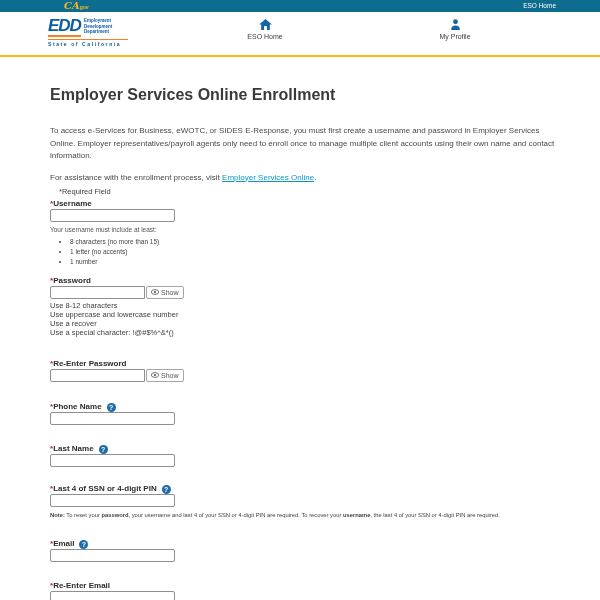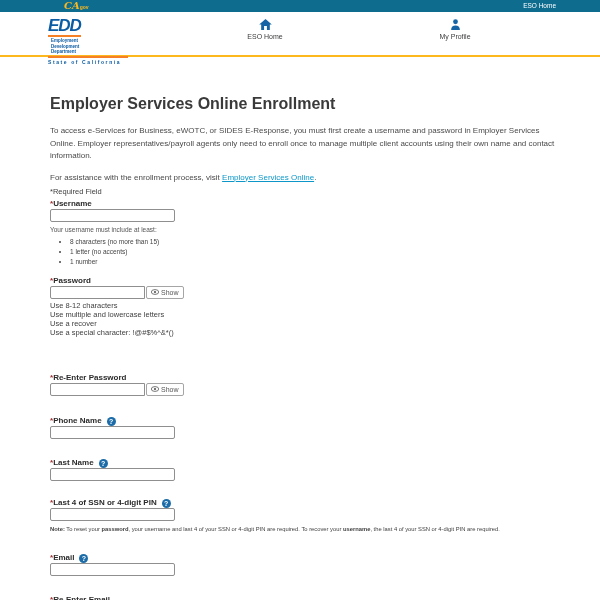--- a/index.html
+++ b/index.html
@@ -19,39 +19,39 @@
     font-style: italic; font-weight: bold; font-size: 10px; cursor: pointer;
   }
   .ca-logo .gov { font-size: 5px; font-family: "Liberation Sans", sans-serif; font-style: normal; }
   .utility-link {
     position: absolute; right: 44px; top: 0; line-height: 12px;
     color: #ffffff; font-size: 6.5px; text-decoration: none; cursor: pointer;
   }
   
   .nav { position: relative; height: 45px; background: #ffffff; border-bottom: 2px solid #fdb81e; }
   .edd-logo { position: absolute; left: 48px; top: 5px; width: 80px; color: #0b5ca3; cursor: pointer; }
-  .edd-top { display: flex; align-items: flex-start; flex-direction: column; }
+  .edd-top { display: flex; align-items: flex-start; }
   .edd-acronym {
     font-size: 17px; font-weight: bold; font-style: italic; line-height: 17px;
     letter-spacing: -1px; border-bottom: 2px solid #f58025; padding-bottom: 1px;
   }
   .edd-dept { margin-left: 3px; margin-top: 1px; font-size: 4.5px; font-weight: bold; line-height: 5.5px; }
   .edd-divider { height: 1.5px; background: #f58025; margin: 1.5px 0 1px; }
   .edd-state { font-size: 5px; letter-spacing: 1.6px; font-weight: bold; }
   .nav-item { position: absolute; top: 7px; width: 70px; text-align: center; font-size: 7px; color: #3c3c3c; cursor: pointer; }
   .nav-item .nav-icon { display: block; margin: 0 auto 3px; }
   #nav-eso { left: 230px; }
   #nav-profile { left: 420px; }
   
   main { padding: 0 45px 0 50px; }
-  h1 { margin: 38px 0 0; font-size: 16px; font-weight: 600; color: #3a3a3a; line-height: 18px; }
-  .p-intro { margin: 12px 0 0; font-size: 8px; line-height: 12.5px; color: #4a4a4a; }
+  h1 { margin: 29px 0 0; font-size: 16px; font-weight: 600; color: #3a3a3a; line-height: 18px; }
+  .p-intro { margin: 21px 0 0; font-size: 8px; line-height: 12.5px; color: #4a4a4a; }
   .p-assist { margin: 10px 0 0; font-size: 8px; line-height: 10px; color: #4a4a4a; }
   .link { color: #0d97c9; text-decoration: underline; cursor: pointer; }
-  .p-required { margin: 4px 0 0; font-size: 7.5px; line-height: 9px; color: #3f3f3f; }
+  .p-required { margin: 4px 9px 0; font-size: 7.5px; line-height: 9px; color: #3f3f3f; }
   .fg { margin-top: 18px; }
   .flabel { display: block; font-size: 8px; font-weight: bold; color: #2b2b2b; line-height: 10px; }
   .flabel .opt { font-weight: normal; color: #444; }
   .req { color: #a32e2e; }
   .fi {
     display: block; width: 125px; height: 13px; border: 1px solid #8f8f8f;
     border-radius: 2px; padding: 0 3px; font-size: 8px; margin: 0; background: #fff;
     font-family: "Liberation Sans", sans-serif;
   }
   .pw-row { display: flex; align-items: stretch; }
@@ -139,27 +139,27 @@
       <button class="show-btn">
         <svg width="8" height="6" viewBox="0 0 10 7">
             <ellipse cx="5" cy="3.5" rx="4.6" ry="3" fill="none" stroke="#555" stroke-width="1"></ellipse>
             <circle cx="5" cy="3.5" r="1.4" fill="#555"></circle>
           </svg>
         <span>Show</span>
       </button>
     </div>
     <div class="pw-rules">
         <div>Use 8-12 characters</div>
-        <div>Use multiple and lowercase letters</div>
+        <div>Use uppercase and lowercase number</div>
         <div>Use a recover</div>
         <div>Use a special character: !@#$%^&amp;*()</div>
       </div>
   </div>
 
-  <div class="fg" style="margin-top:36px">
+  <div class="fg" style="margin-top:22px">
     <label class="flabel"><span class="req">*</span><span>Re-Enter Password</span></label>
     <div class="pw-row">
       <input class="fi" type="password" style="">
       <button class="show-btn">
         <svg width="8" height="6" viewBox="0 0 10 7">
             <ellipse cx="5" cy="3.5" rx="4.6" ry="3" fill="none" stroke="#555" stroke-width="1"></ellipse>
             <circle cx="5" cy="3.5" r="1.4" fill="#555"></circle>
           </svg>
         <span>Show</span>
       </button>

